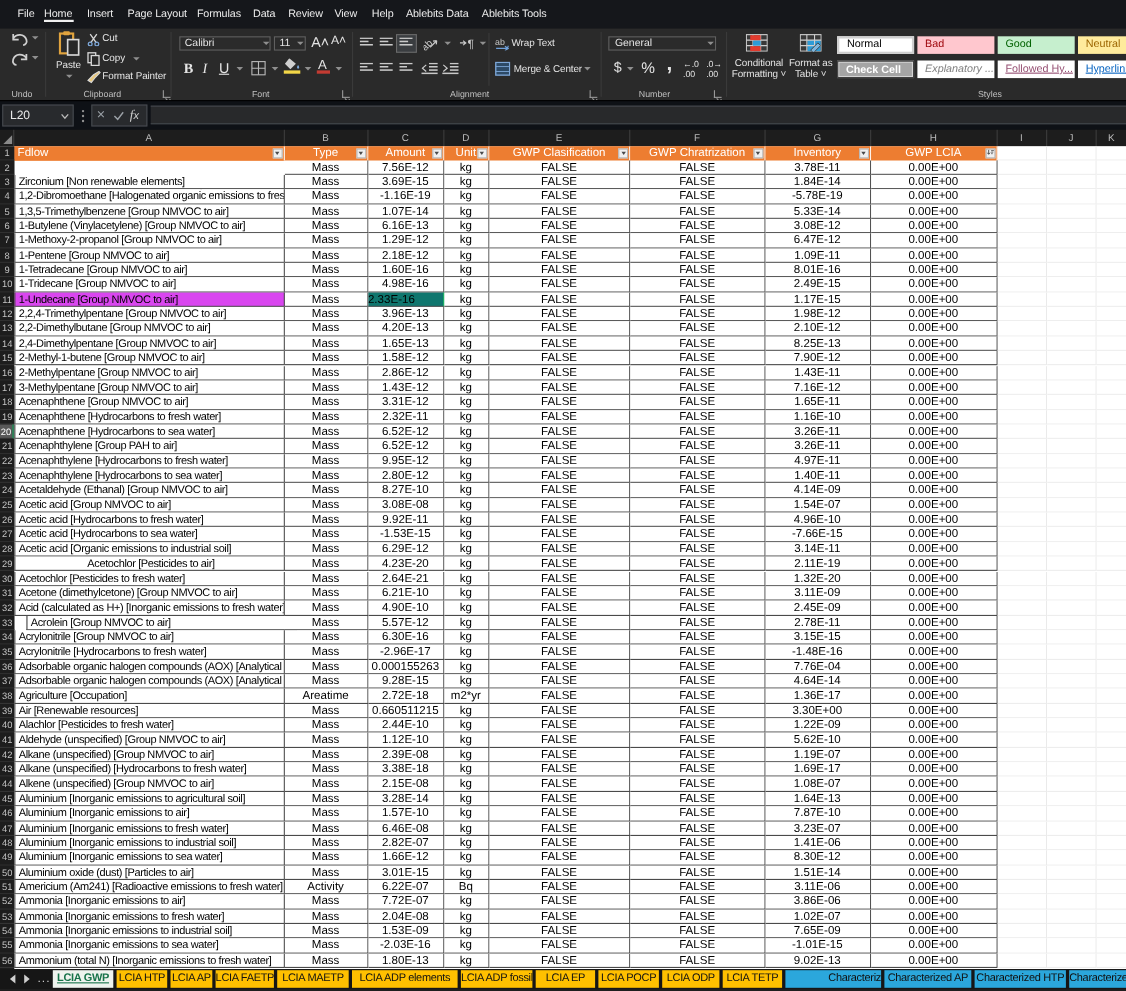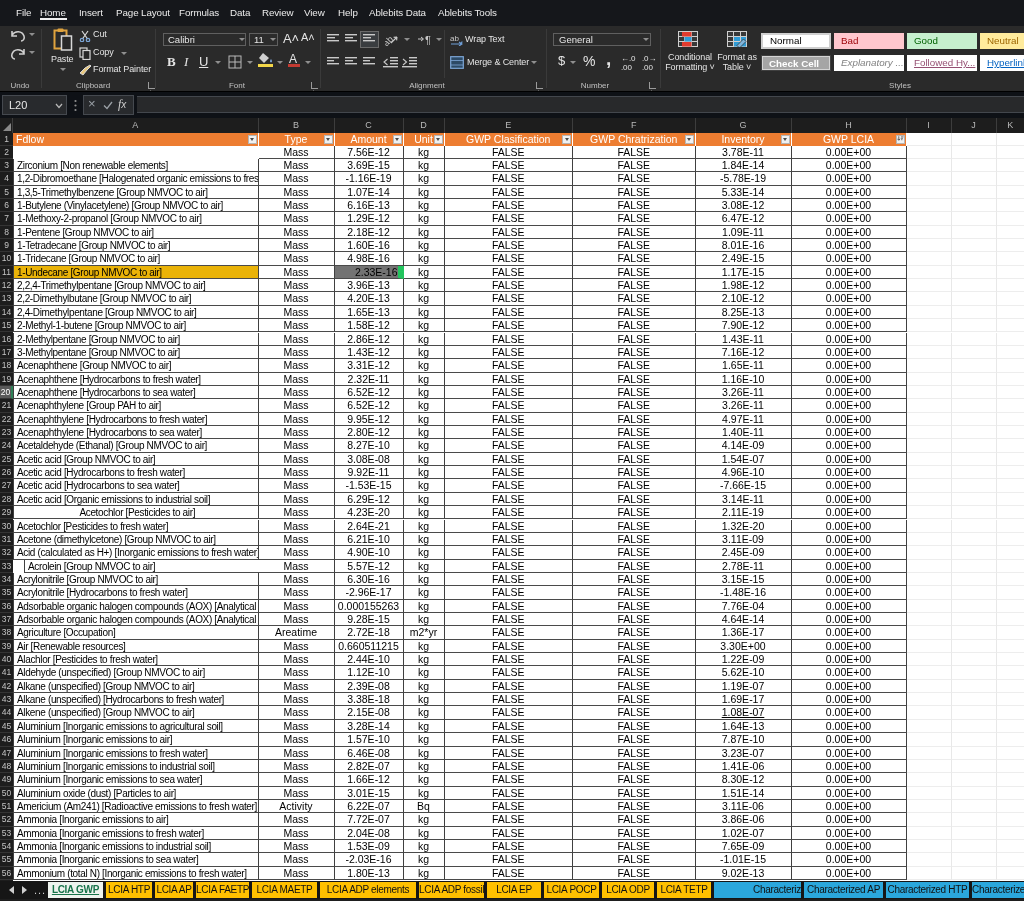--- a/index.html
+++ b/index.html
@@ -432,23 +432,23 @@
 <div class="cell" style="left:334.5px;top:119.86px;width:69.0px;height:13.36px;line-height:13.36px;text-align:center;border-right:1px solid #404040;border-bottom:1px solid #4a4a4a;background:#fff;">4.98E-16</div>
 <div class="cell" style="left:403.5px;top:119.86px;width:41.0px;height:13.36px;line-height:13.36px;text-align:center;border-right:1px solid #404040;border-bottom:1px solid #4a4a4a;background:#fff;">kg</div>
 <div class="cell" style="left:444.5px;top:119.86px;width:128.5px;height:13.36px;line-height:13.36px;text-align:center;border-right:1px solid #404040;border-bottom:1px solid #4a4a4a;background:#fff;">FALSE</div>
 <div class="cell" style="left:573px;top:119.86px;width:122.5px;height:13.36px;line-height:13.36px;text-align:center;border-right:1px solid #404040;border-bottom:1px solid #4a4a4a;background:#fff;">FALSE</div>
 <div class="cell" style="left:695.5px;top:119.86px;width:96.0px;height:13.36px;line-height:13.36px;text-align:center;border-right:1px solid #404040;border-bottom:1px solid #4a4a4a;background:#fff;">2.49E-15</div>
 <div class="cell" style="left:791.5px;top:119.86px;width:115.0px;height:13.36px;line-height:13.36px;text-align:center;border-right:1px solid #404040;border-bottom:1px solid #4a4a4a;background:#fff;">0.00E+00</div>
 <div class="abs" style="left:906.5px;top:119.86px;width:45.0px;height:13.36px;background:#fff;border-right:1px solid #e8e8e8;border-bottom:1px solid #ededed;"></div>
 <div class="abs" style="left:951.5px;top:119.86px;width:45.0px;height:13.36px;background:#fff;border-right:1px solid #e8e8e8;border-bottom:1px solid #ededed;"></div>
 <div class="abs" style="left:996.5px;top:119.86px;width:28.5px;height:13.36px;background:#fff;border-right:1px solid #e8e8e8;border-bottom:1px solid #ededed;"></div>
 <div class="gut" style="top:133.21px;height:13.36px;line-height:13.36px;">11</div>
-<div class="cell" style="left:13px;top:133.21px;width:245.5px;height:13.36px;line-height:13.36px;text-align:left;padding-left:3px;letter-spacing:-0.35px;font-size:10px;border-left:1px solid #404040;border-right:1px solid #404040;border-bottom:1px solid #4a4a4a;background:#eab308;">1-Undecane [Group NMVOC to air]</div>
+<div class="cell" style="left:13px;top:133.21px;width:245.5px;height:13.36px;line-height:13.36px;text-align:left;padding-left:3px;letter-spacing:-0.35px;font-size:10px;border-left:1px solid #404040;border-right:1px solid #404040;border-bottom:1px solid #4a4a4a;background:#d946ef;">1-Undecane [Group NMVOC to air]</div>
 <div class="cell" style="left:258.5px;top:133.21px;width:76.0px;height:13.36px;line-height:13.36px;text-align:center;border-right:1px solid #404040;border-bottom:1px solid #4a4a4a;background:#fff;">Mass</div>
-<div class="cell" style="left:334.5px;top:133.21px;width:69.0px;height:13.36px;line-height:13.36px;text-align:right;border-right:6px solid #22c55e;border-bottom:1px solid #4a4a4a;background:#737373;">2.33E-16</div>
+<div class="cell" style="left:334.5px;top:133.21px;width:69.0px;height:13.36px;line-height:13.36px;text-align:left;border-right:1px solid #22c55e;border-bottom:1px solid #4a4a4a;background:#0f766e;">2.33E-16</div>
 <div class="cell" style="left:403.5px;top:133.21px;width:41.0px;height:13.36px;line-height:13.36px;text-align:center;border-right:1px solid #404040;border-bottom:1px solid #4a4a4a;background:#fff;">kg</div>
 <div class="cell" style="left:444.5px;top:133.21px;width:128.5px;height:13.36px;line-height:13.36px;text-align:center;border-right:1px solid #404040;border-bottom:1px solid #4a4a4a;background:#fff;">FALSE</div>
 <div class="cell" style="left:573px;top:133.21px;width:122.5px;height:13.36px;line-height:13.36px;text-align:center;border-right:1px solid #404040;border-bottom:1px solid #4a4a4a;background:#fff;">FALSE</div>
 <div class="cell" style="left:695.5px;top:133.21px;width:96.0px;height:13.36px;line-height:13.36px;text-align:center;border-right:1px solid #404040;border-bottom:1px solid #4a4a4a;background:#fff;">1.17E-15</div>
 <div class="cell" style="left:791.5px;top:133.21px;width:115.0px;height:13.36px;line-height:13.36px;text-align:center;border-right:1px solid #404040;border-bottom:1px solid #4a4a4a;background:#fff;">0.00E+00</div>
 <div class="abs" style="left:906.5px;top:133.21px;width:45.0px;height:13.36px;background:#fff;border-right:1px solid #e8e8e8;border-bottom:1px solid #ededed;"></div>
 <div class="abs" style="left:951.5px;top:133.21px;width:45.0px;height:13.36px;background:#fff;border-right:1px solid #e8e8e8;border-bottom:1px solid #ededed;"></div>
 <div class="abs" style="left:996.5px;top:133.21px;width:28.5px;height:13.36px;background:#fff;border-right:1px solid #e8e8e8;border-bottom:1px solid #ededed;"></div>
 <div class="gut" style="top:146.57px;height:13.36px;line-height:13.36px;">12</div>
 <div class="cell" style="left:13px;top:146.57px;width:245.5px;height:13.36px;line-height:13.36px;text-align:left;padding-left:3px;letter-spacing:-0.35px;font-size:10px;border-left:1px solid #404040;border-right:1px solid #404040;border-bottom:1px solid #4a4a4a;background:#fff;">2,2,4-Trimethylpentane [Group NMVOC to air]</div>
@@ -834,21 +834,21 @@
 <div class="abs" style="left:906.5px;top:560.64px;width:45.0px;height:13.36px;background:#fff;border-right:1px solid #e8e8e8;border-bottom:1px solid #ededed;"></div>
 <div class="abs" style="left:951.5px;top:560.64px;width:45.0px;height:13.36px;background:#fff;border-right:1px solid #e8e8e8;border-bottom:1px solid #ededed;"></div>
 <div class="abs" style="left:996.5px;top:560.64px;width:28.5px;height:13.36px;background:#fff;border-right:1px solid #e8e8e8;border-bottom:1px solid #ededed;"></div>
 <div class="gut" style="top:573.99px;height:13.36px;line-height:13.36px;">44</div>
 <div class="cell" style="left:13px;top:573.99px;width:245.5px;height:13.36px;line-height:13.36px;text-align:left;padding-left:3px;letter-spacing:-0.35px;font-size:10px;border-left:1px solid #404040;border-right:1px solid #404040;border-bottom:1px solid #4a4a4a;background:#fff;">Alkene (unspecified) [Group NMVOC to air]</div>
 <div class="cell" style="left:258.5px;top:573.99px;width:76.0px;height:13.36px;line-height:13.36px;text-align:center;border-right:1px solid #404040;border-bottom:1px solid #4a4a4a;background:#fff;">Mass</div>
 <div class="cell" style="left:334.5px;top:573.99px;width:69.0px;height:13.36px;line-height:13.36px;text-align:center;border-right:1px solid #404040;border-bottom:1px solid #4a4a4a;background:#fff;">2.15E-08</div>
 <div class="cell" style="left:403.5px;top:573.99px;width:41.0px;height:13.36px;line-height:13.36px;text-align:center;border-right:1px solid #404040;border-bottom:1px solid #4a4a4a;background:#fff;">kg</div>
 <div class="cell" style="left:444.5px;top:573.99px;width:128.5px;height:13.36px;line-height:13.36px;text-align:center;border-right:1px solid #404040;border-bottom:1px solid #4a4a4a;background:#fff;">FALSE</div>
 <div class="cell" style="left:573px;top:573.99px;width:122.5px;height:13.36px;line-height:13.36px;text-align:center;border-right:1px solid #404040;border-bottom:1px solid #4a4a4a;background:#fff;">FALSE</div>
-<div class="cell" style="left:695.5px;top:573.99px;width:96.0px;height:13.36px;line-height:13.36px;text-align:center;border-right:1px solid #404040;border-bottom:1px solid #4a4a4a;background:#fff;text-decoration:underline;">1.08E-07</div>
+<div class="cell" style="left:695.5px;top:573.99px;width:96.0px;height:13.36px;line-height:13.36px;text-align:center;border-right:1px solid #404040;border-bottom:1px solid #4a4a4a;background:#fff;">1.08E-07</div>
 <div class="cell" style="left:791.5px;top:573.99px;width:115.0px;height:13.36px;line-height:13.36px;text-align:center;border-right:1px solid #404040;border-bottom:1px solid #4a4a4a;background:#fff;">0.00E+00</div>
 <div class="abs" style="left:906.5px;top:573.99px;width:45.0px;height:13.36px;background:#fff;border-right:1px solid #e8e8e8;border-bottom:1px solid #ededed;"></div>
 <div class="abs" style="left:951.5px;top:573.99px;width:45.0px;height:13.36px;background:#fff;border-right:1px solid #e8e8e8;border-bottom:1px solid #ededed;"></div>
 <div class="abs" style="left:996.5px;top:573.99px;width:28.5px;height:13.36px;background:#fff;border-right:1px solid #e8e8e8;border-bottom:1px solid #ededed;"></div>
 <div class="gut" style="top:587.35px;height:13.36px;line-height:13.36px;">45</div>
 <div class="cell" style="left:13px;top:587.35px;width:245.5px;height:13.36px;line-height:13.36px;text-align:left;padding-left:3px;letter-spacing:-0.35px;font-size:10px;border-left:1px solid #404040;border-right:1px solid #404040;border-bottom:1px solid #4a4a4a;background:#fff;">Aluminium [Inorganic emissions to agricultural soil]</div>
 <div class="cell" style="left:258.5px;top:587.35px;width:76.0px;height:13.36px;line-height:13.36px;text-align:center;border-right:1px solid #404040;border-bottom:1px solid #4a4a4a;background:#fff;">Mass</div>
 <div class="cell" style="left:334.5px;top:587.35px;width:69.0px;height:13.36px;line-height:13.36px;text-align:center;border-right:1px solid #404040;border-bottom:1px solid #4a4a4a;background:#fff;">3.28E-14</div>
 <div class="cell" style="left:403.5px;top:587.35px;width:41.0px;height:13.36px;line-height:13.36px;text-align:center;border-right:1px solid #404040;border-bottom:1px solid #4a4a4a;background:#fff;">kg</div>
 <div class="cell" style="left:444.5px;top:587.35px;width:128.5px;height:13.36px;line-height:13.36px;text-align:center;border-right:1px solid #404040;border-bottom:1px solid #4a4a4a;background:#fff;">FALSE</div>

